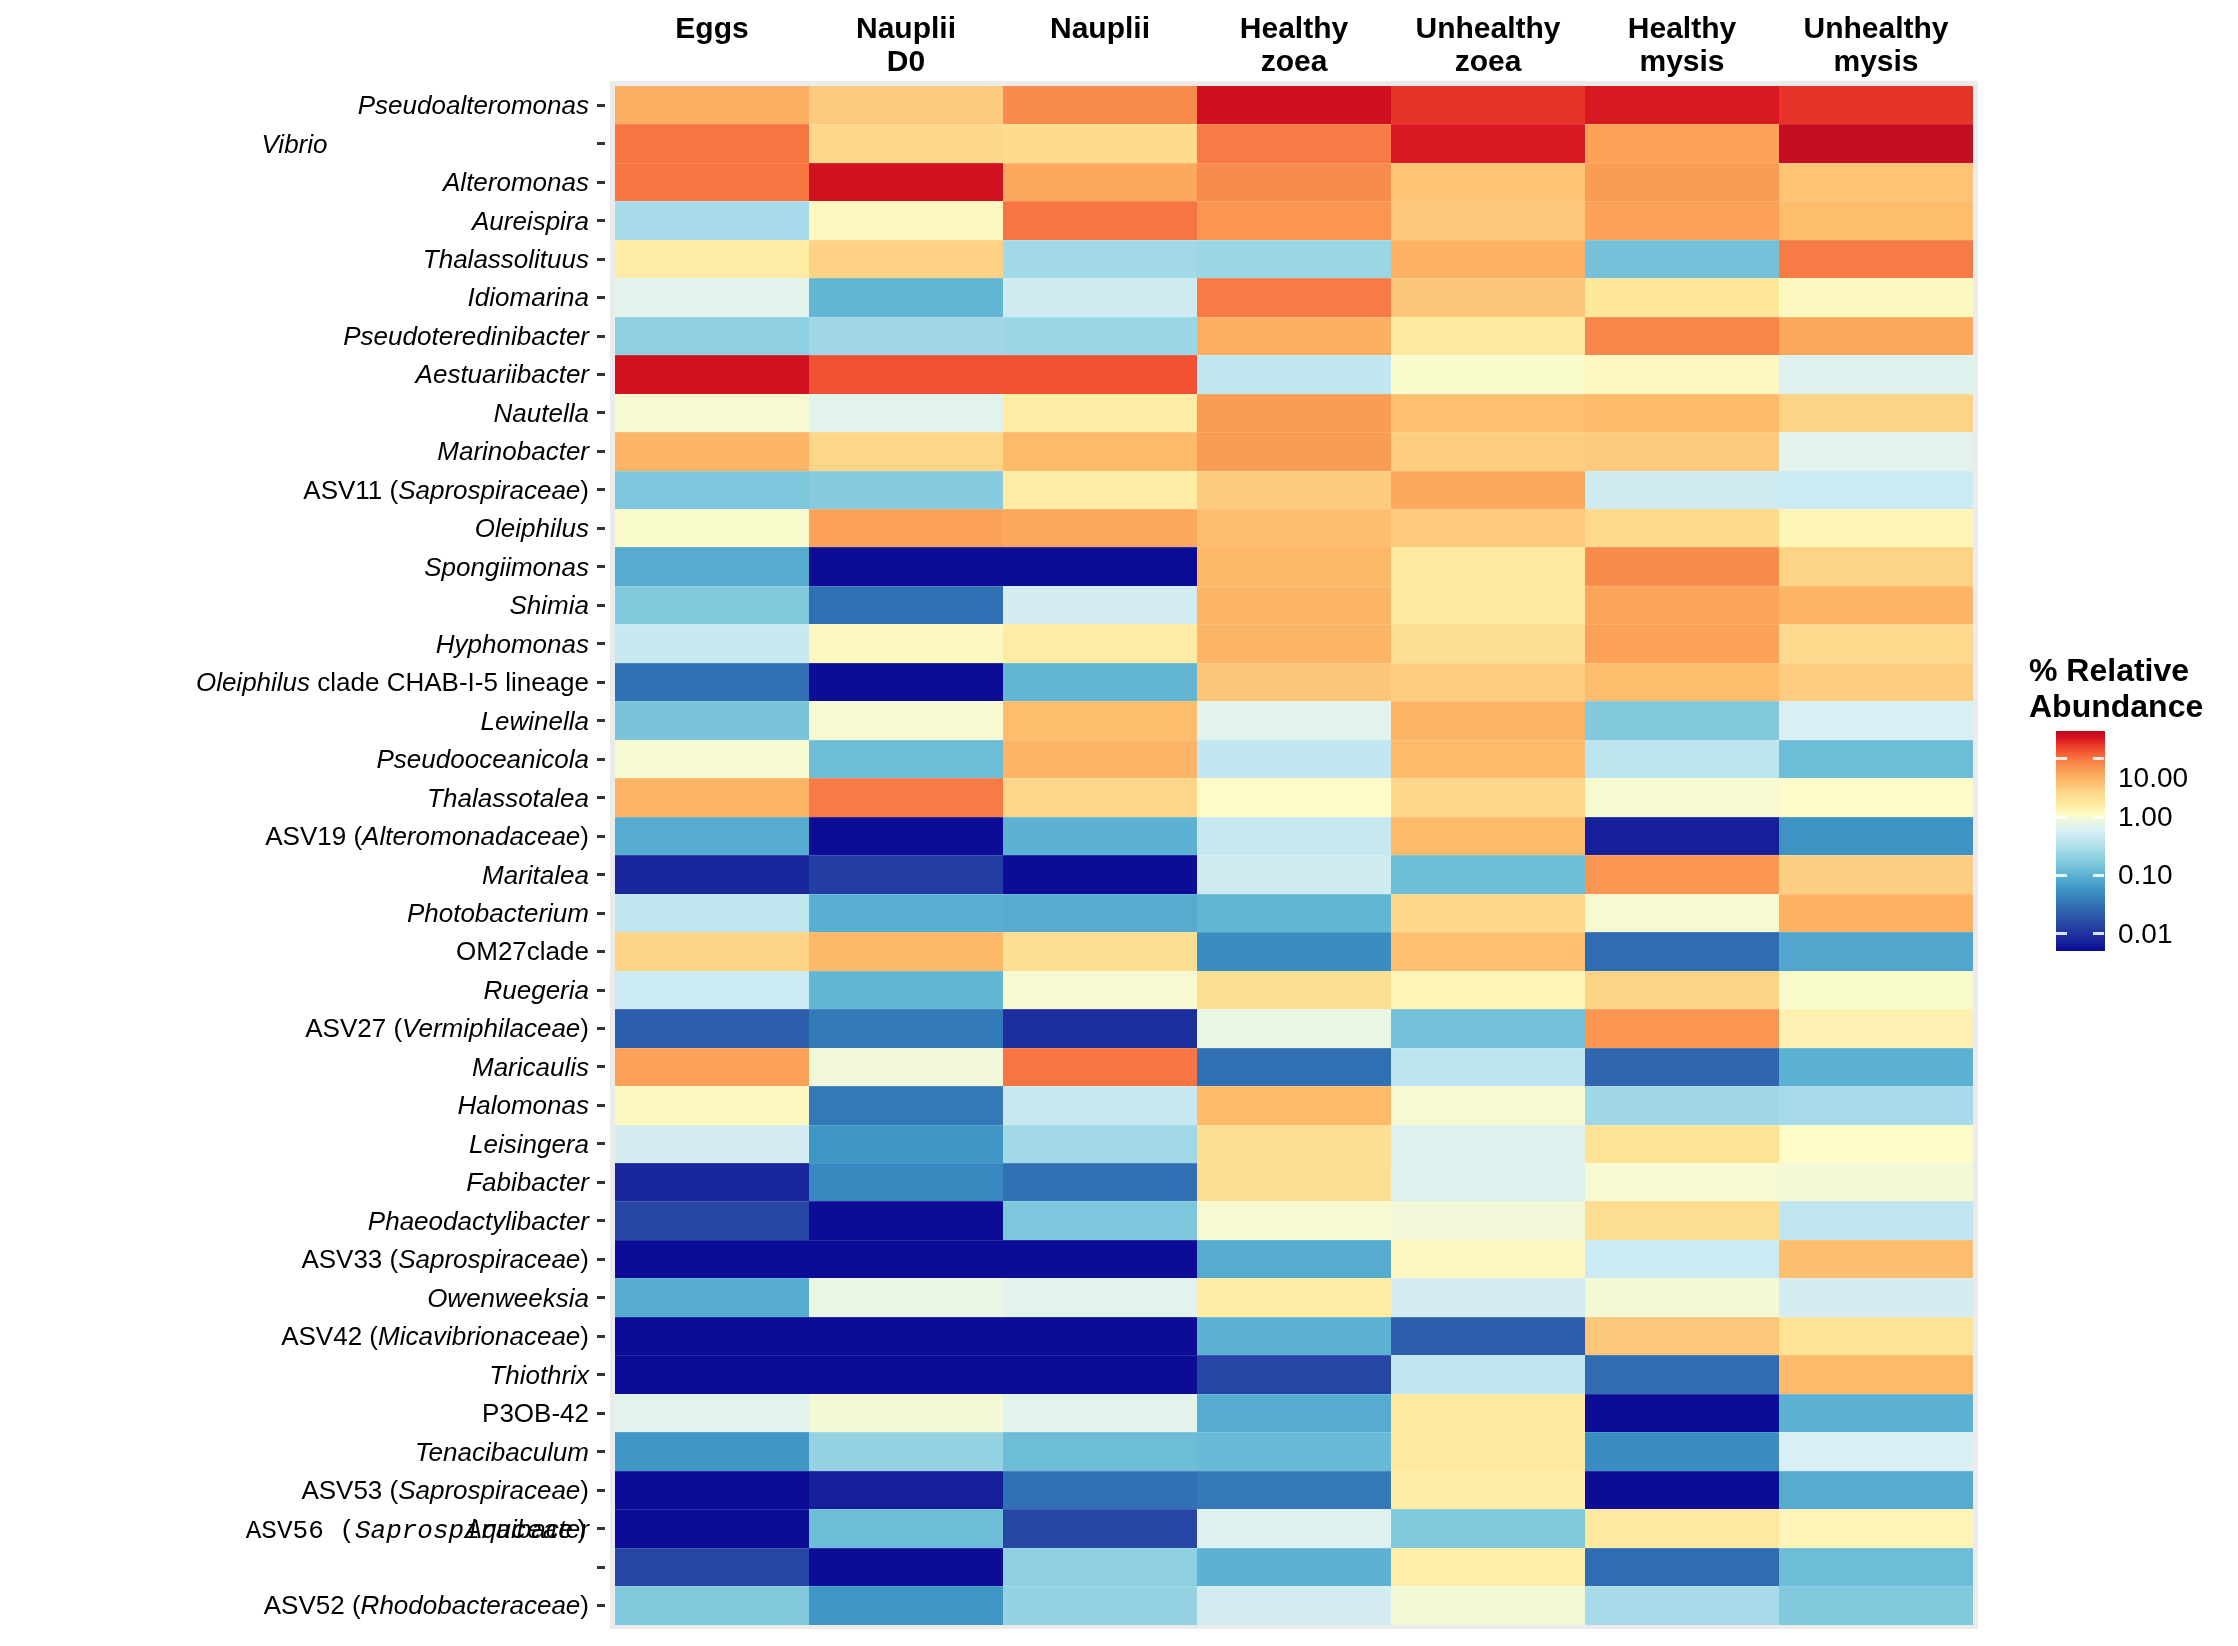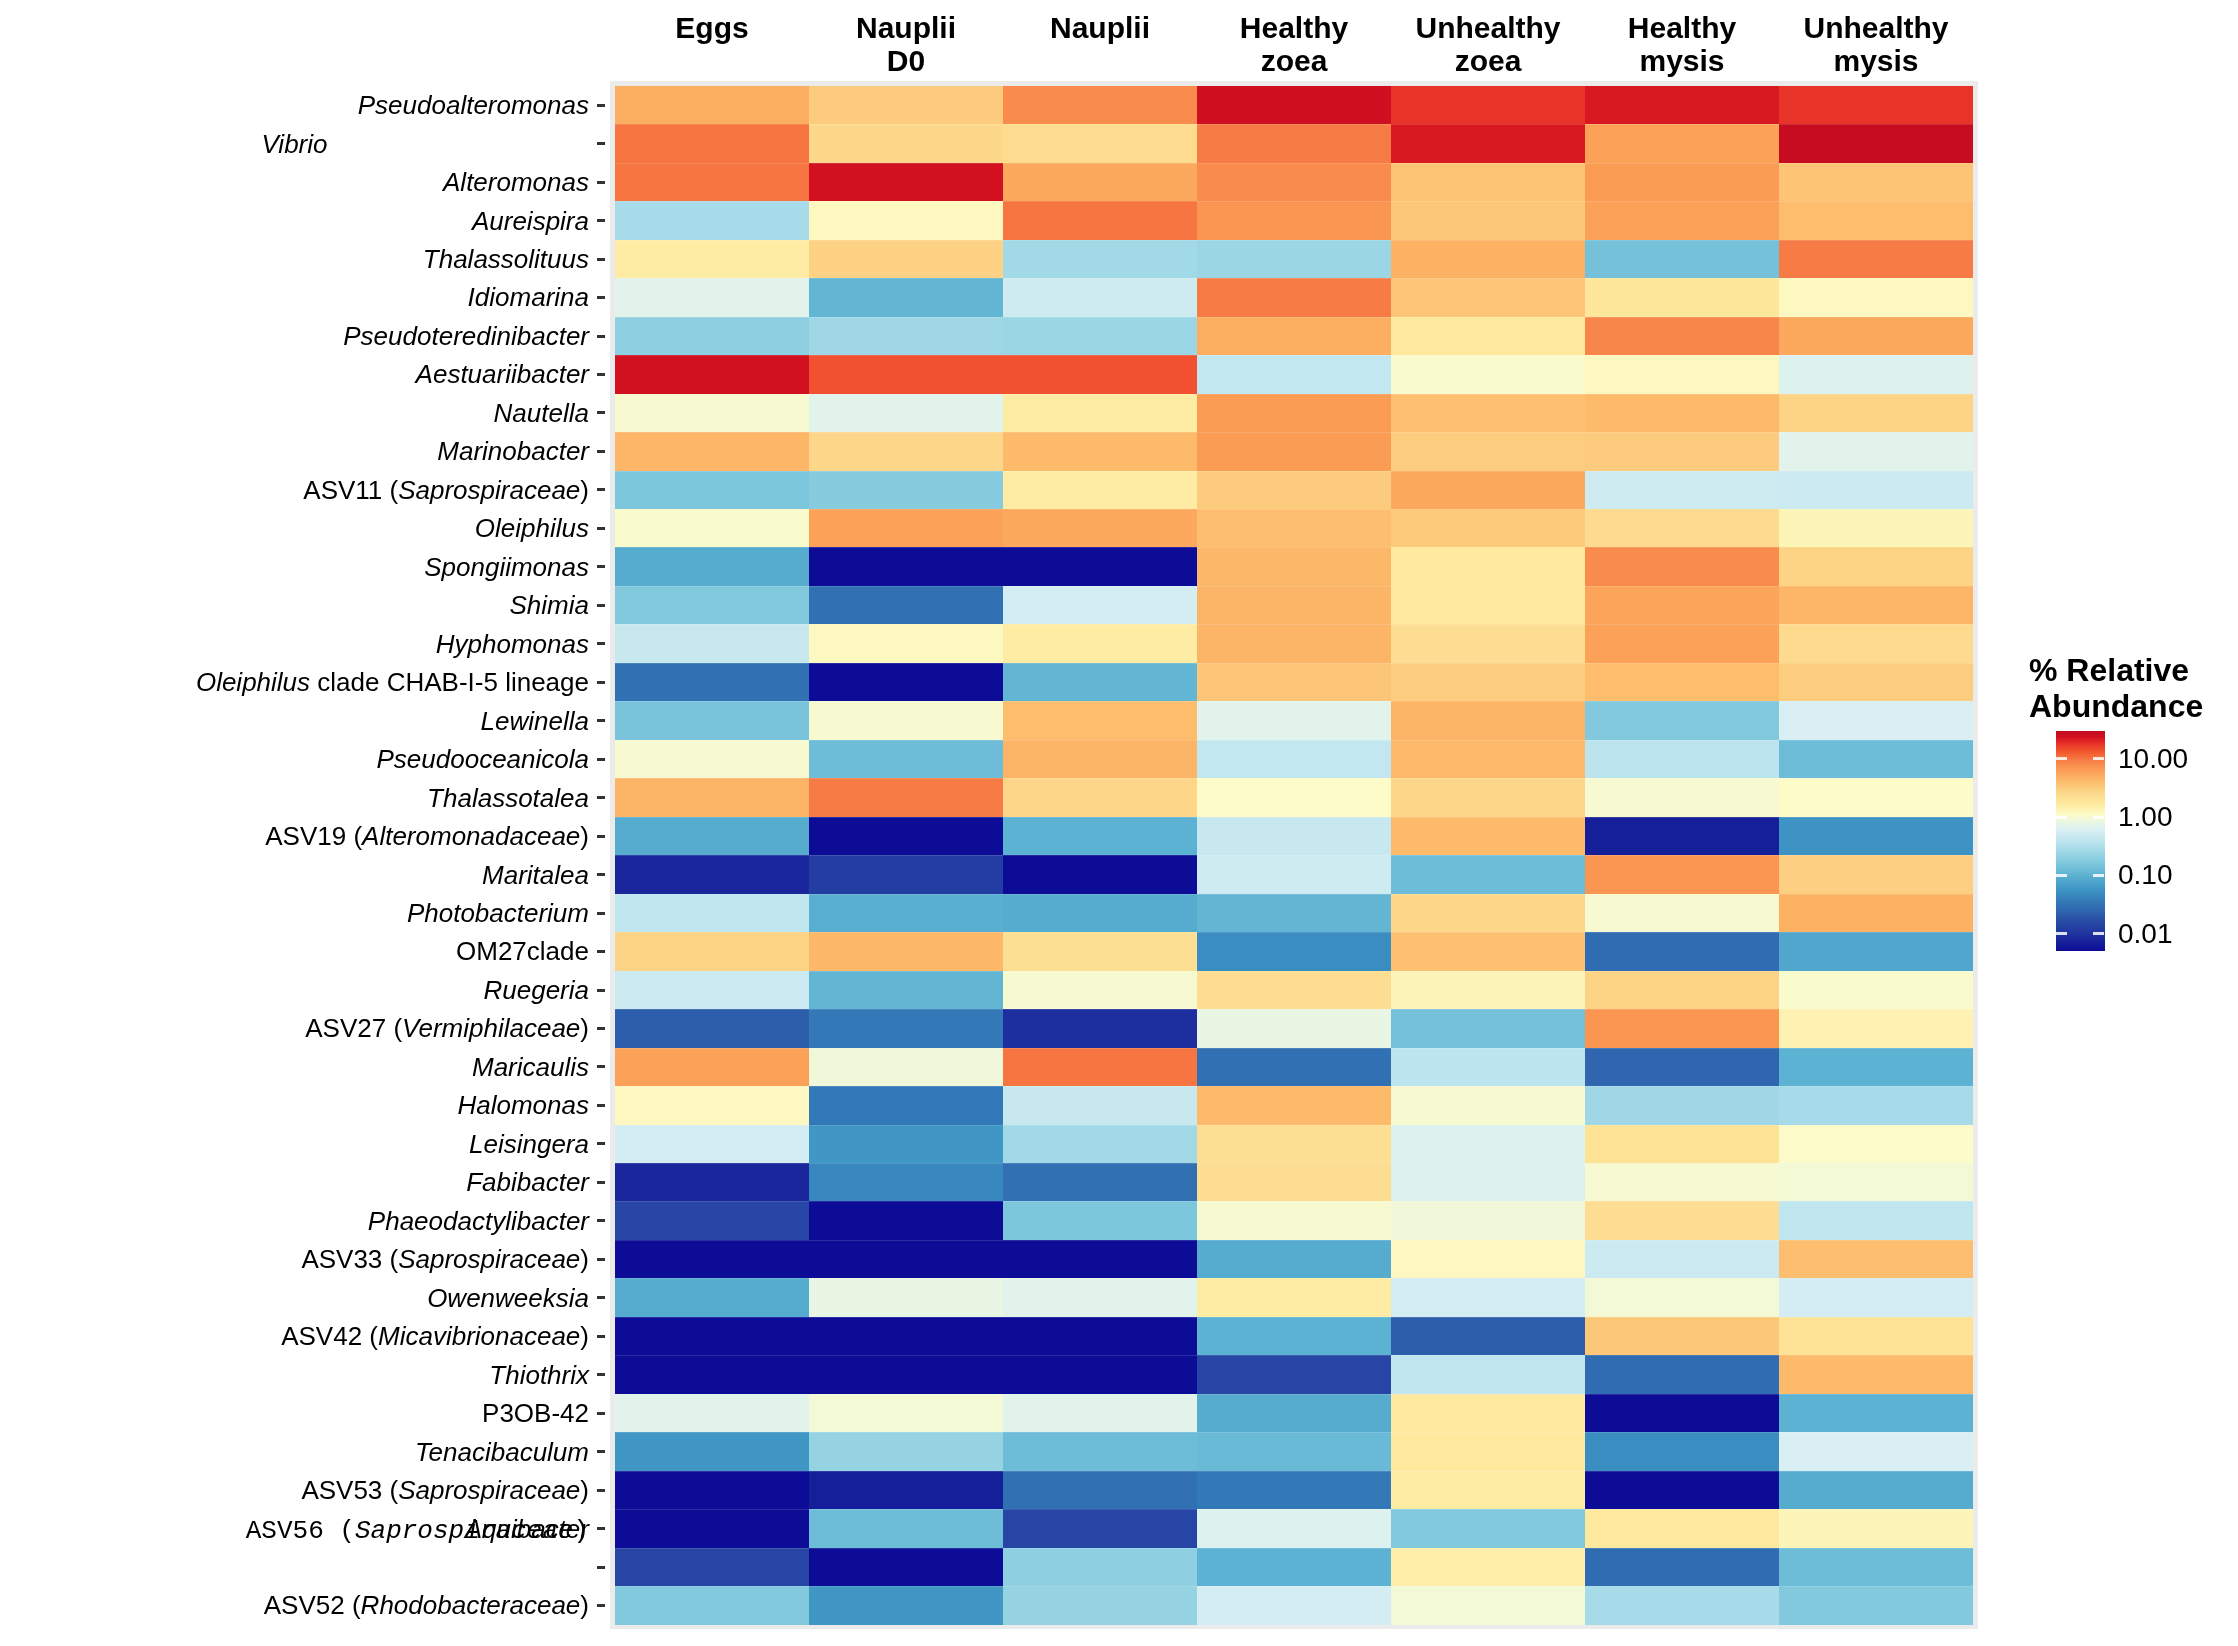--- a/index.html
+++ b/index.html
@@ -401,21 +401,21 @@
       <div class="axis-tick" style="left: 597px; top: 1489px;"></div>
       <div class="axis-tick" style="left: 597px; top: 1527px;"></div>
       <div class="axis-tick" style="left: 597px; top: 1566px;"></div>
       <div class="axis-tick" style="left: 597px; top: 1604px;"></div>
     </div>
   <div id="legend">
     <div id="legend-title"><span>% Relative</span><br>
       <span>Abundance</span></div>
     <div id="legend-bar" style="background: linear-gradient(to top, rgb(12, 12, 150) 0%, rgb(30, 47, 158) 7%, rgb(42, 79, 166) 14%, rgb(49, 114, 180) 21%, rgb(61, 149, 197) 28%, rgb(95, 180, 211) 35%, rgb(139, 207, 224) 42%, rgb(185, 227, 238) 49%, rgb(217, 239, 243) 55%, rgb(233, 246, 226) 58.5%, rgb(253, 252, 200) 62%, rgb(254, 233, 158) 67%, rgb(253, 216, 139) 72%, rgb(253, 188, 108) 77%, rgb(251, 159, 86) 82%, rgb(248, 130, 73) 86%, rgb(244, 93, 51) 90%, rgb(233, 53, 40) 94%, rgb(212, 18, 32) 97%, rgb(192, 10, 33) 100%);"></div>
     <div id="legend-ticks">
-        <div class="legend-tick-label" style="top: 759px;">10.00</div>
+        <div class="legend-tick-label" style="top: 778px;">10.00</div>
         <div class="legend-dash" style="left: 2056px; top: 757px;"></div>
         <div class="legend-dash" style="left: 2093px; top: 757px;"></div>
         <div class="legend-tick-label" style="top: 817px;">1.00</div>
         <div class="legend-dash" style="left: 2056px; top: 816px;"></div>
         <div class="legend-dash" style="left: 2093px; top: 816px;"></div>
         <div class="legend-tick-label" style="top: 875px;">0.10</div>
         <div class="legend-dash" style="left: 2056px; top: 874px;"></div>
         <div class="legend-dash" style="left: 2093px; top: 874px;"></div>
         <div class="legend-tick-label" style="top: 934px;">0.01</div>
         <div class="legend-dash" style="left: 2056px; top: 932px;"></div>

